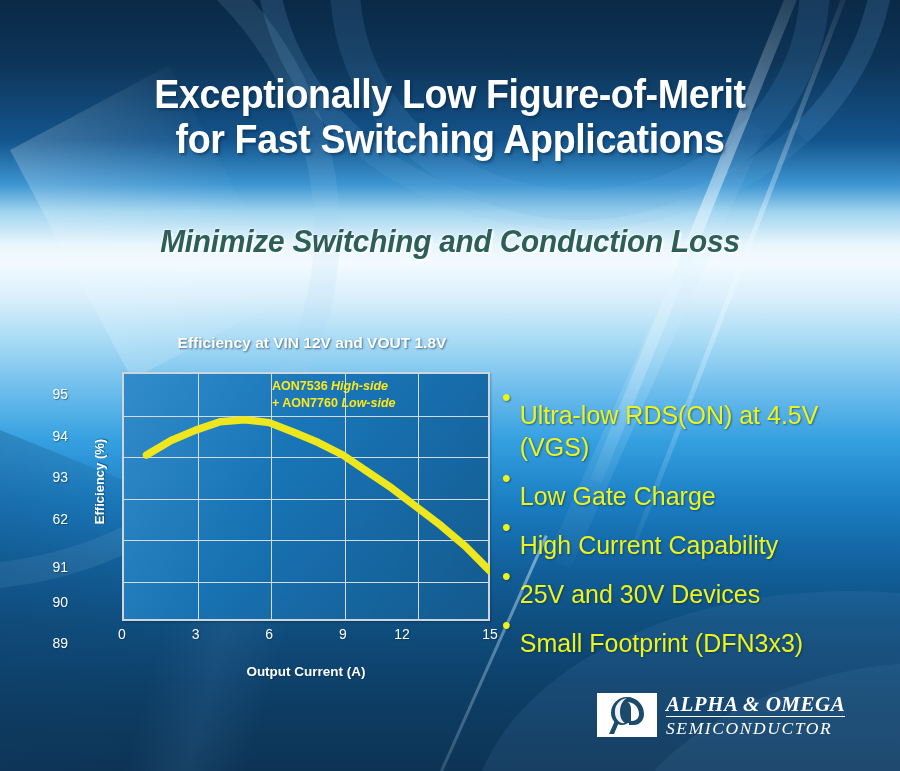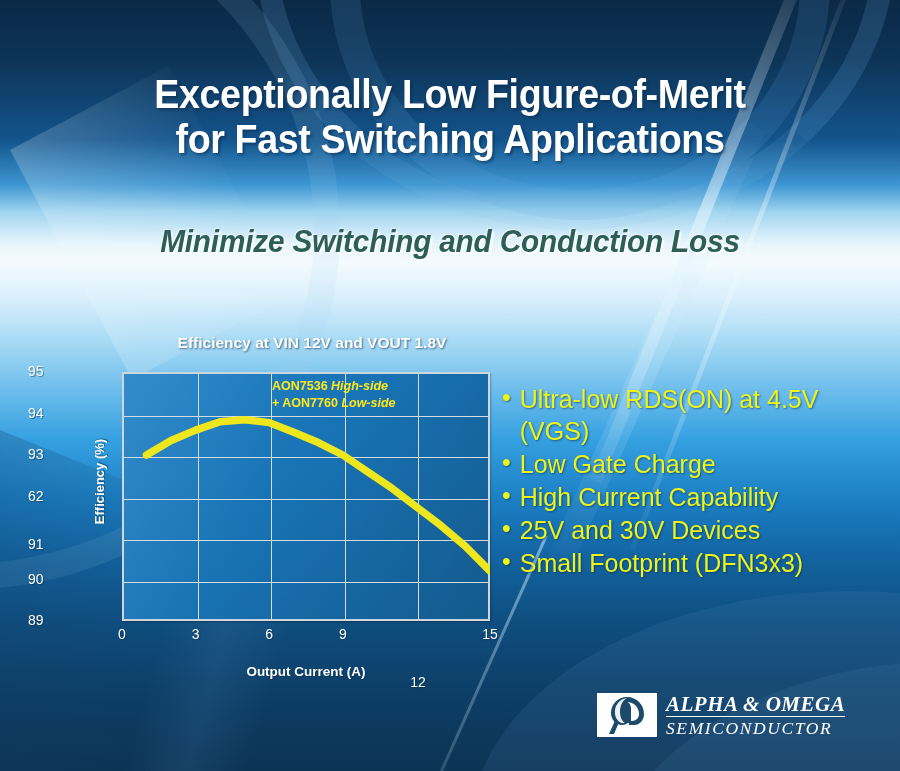--- a/index.html
+++ b/index.html
@@ -117,23 +117,24 @@
   }
   .plot .inner-sheen{
     position:absolute;left:0;top:0;width:100%;height:100%;
     background:linear-gradient(118deg,rgba(255,255,255,.10) 0%,rgba(255,255,255,0) 42%,rgba(0,0,0,.06) 100%);
     pointer-events:none;
   }
   .gl{position:absolute;background:#d3dce2;}
   .gl-h{left:0;width:100%;height:1px;}
   .gl-v{top:0;height:100%;width:1px;}
   .ytick{
-    position:absolute;right:434px;width:40px;text-align:left;
+    position:absolute;right:434px;width:40px;text-align:right;
     color:#ffffff;font-size:14px;font-weight:normal;
     text-shadow:1px 1px 1px rgba(8,42,72,.5);
+    margin-top:23px;
   }
   .xtick{
     position:absolute;top:292px;width:40px;text-align:center;
     color:#ffffff;font-size:14px;
     text-shadow:1px 1px 1px rgba(8,42,72,.5);
   }
   .annot{
     position:absolute;color:#ffe81a;font-weight:bold;font-size:12.5px;
     line-height:1.32;white-space:nowrap;
   }
@@ -143,21 +144,21 @@
   #curve{position:absolute;left:60px;top:38px;}
 
   
   #bullets{
     position:absolute;left:502px;top:383px;width:384px;
     color:#ecf41c;font-size:25px;font-weight:normal;line-height:1.28;
     text-shadow:1px 1px 2px rgba(8,40,70,.55);
   }
   .bullet{display:flex;align-items:flex-start;margin-bottom:1px;}
   .bullet .dot{margin-right:9px;line-height:1.18;}
-  .bullet .btxt{flex:1;}
+  .bullet .btxt{flex:1;margin-top:16px;}
 
   
   #logo{position:absolute;left:597px;top:673px;display:flex;align-items:center;margin-top:20px;}
   .logo-mark{
     width:60px;height:44px;background:#ffffff;position:relative;overflow:hidden;
     margin-right:9px;flex:none;
   }
   .logo-text{color:#ffffff;font-family:"Liberation Serif","DejaVu Serif",serif;}
   .logo-l1{
     font-size:21px;font-weight:bold;font-style:italic;letter-spacing:.5px;
@@ -222,21 +223,21 @@
         <div class="ytick" style="top: 153.5px;">62</div>
         <div class="ytick" style="top: 112px;">93</div>
         <div class="ytick" style="top: 70.5px;">94</div>
         <div class="ytick" style="top: 29px;">95</div>
       </div>
     <div id="xticks">
         <div class="xtick" style="left: 40px;">0</div>
         <div class="xtick" style="left: 113.6px;">3</div>
         <div class="xtick" style="left: 187.2px;">6</div>
         <div class="xtick" style="left: 260.8px;">9</div>
-        <div class="xtick" style="left: 336px; margin-top: 48px;">12</div>
+        <div class="xtick" style="left: 320px;">12</div>
         <div class="xtick" style="left: 408px;">15</div>
       </div>
 
     <svg id="curve" width="368" height="249" viewBox="0 0 368 249">
       <polyline id="curve-path" fill="none" stroke="#efe71e" stroke-width="7.5" stroke-linecap="round" stroke-linejoin="round" points="24.53,83.00 49.07,68.48 73.60,58.10 98.13,49.80 122.67,47.73 147.20,50.63 171.73,60.18 196.27,70.55 220.80,83.00 245.33,99.60 269.87,116.20 294.40,134.88 318.93,153.55 343.47,174.30 368.00,199.20"></polyline>
     </svg>
 
     <div class="annot" id="annot-device">
       <div>
         <span>AON7536 </span><span class="it">High-side</span>

